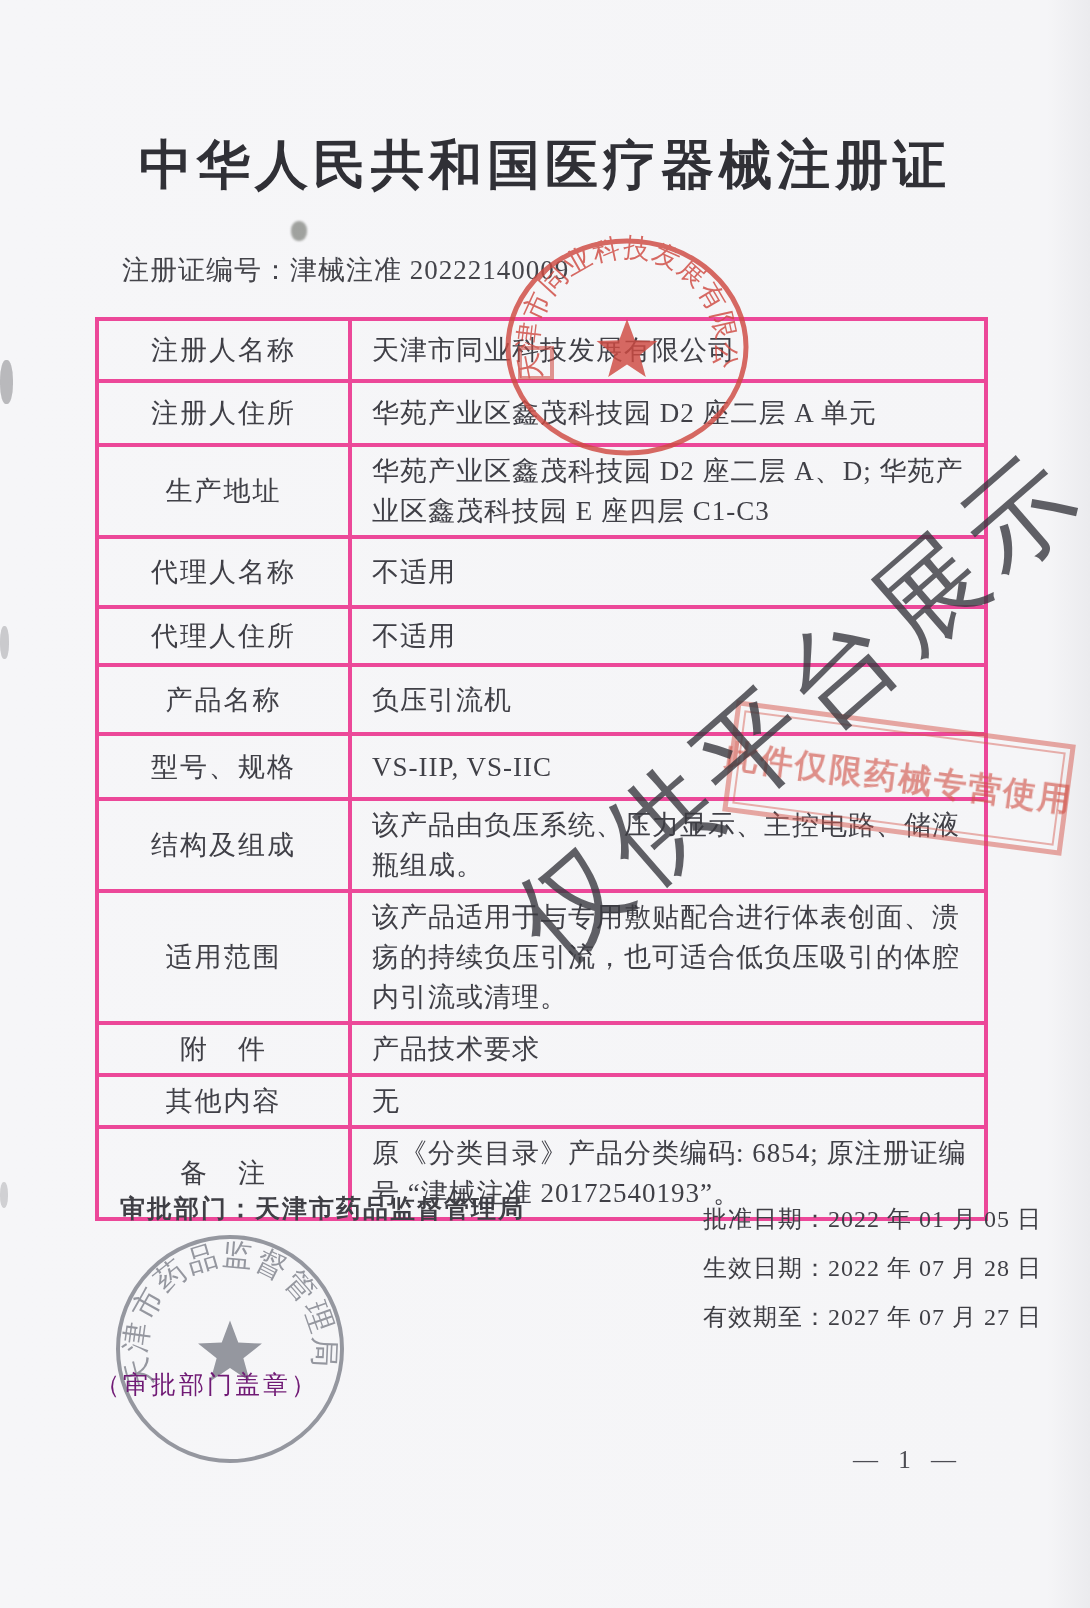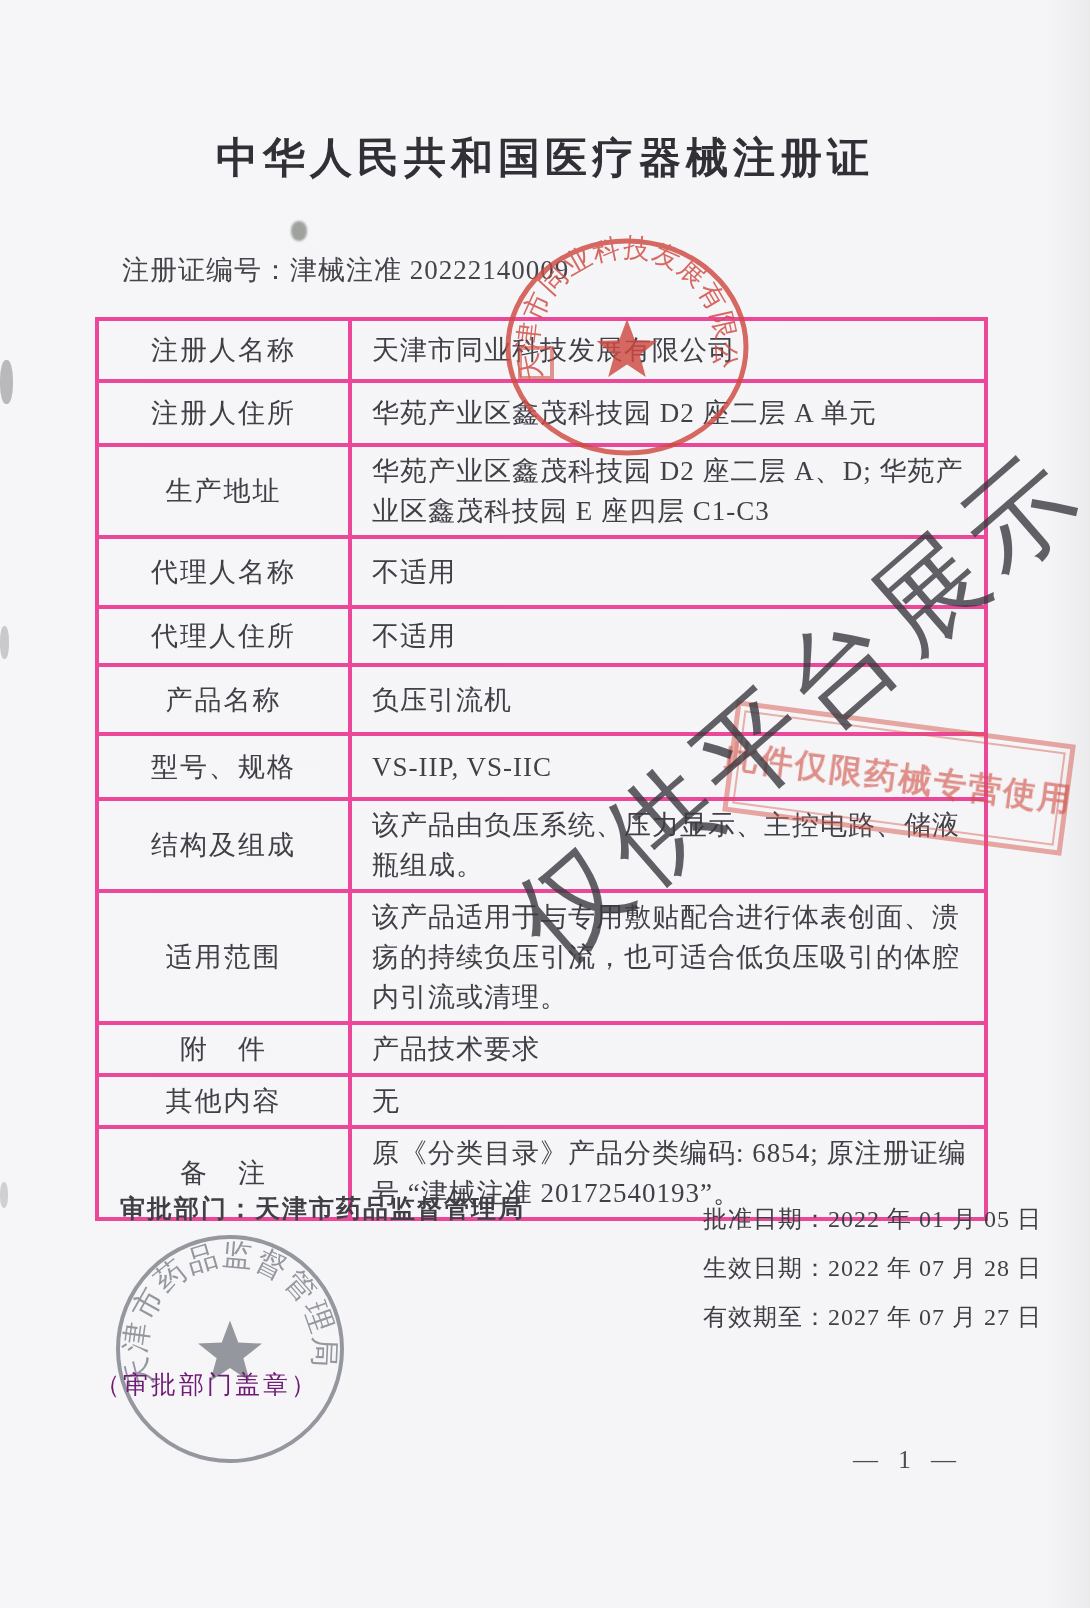--- a/index.html
+++ b/index.html
@@ -6,21 +6,21 @@
   body{
     width:1090px;height:1608px;overflow:hidden;position:relative;
     background:linear-gradient(to right,#f6f6f8 0%,#f5f5f7 96%,#ebebee 100%);
     font-family:"Liberation Serif", serif;color:#3c3c42;
   }
   .page{position:absolute;inset:0;}
   
   .doc-title{
     position:absolute;top:130px;left:0;width:100%;text-align:center;
     font-family:"Liberation Sans", sans-serif;font-weight:700;
-    font-size:42px;letter-spacing:5px;color:#303036;
+    font-size:53px;letter-spacing:5px;color:#303036;
   }
   
   .reg-line{
     position:absolute;top:252px;left:122px;font-size:27px;letter-spacing:1px;color:#44444a;
   }
   .reg-line .num{}
   
   table.cert{
     position:absolute;left:95px;top:317px;width:893px;
     border-collapse:collapse;table-layout:fixed;

